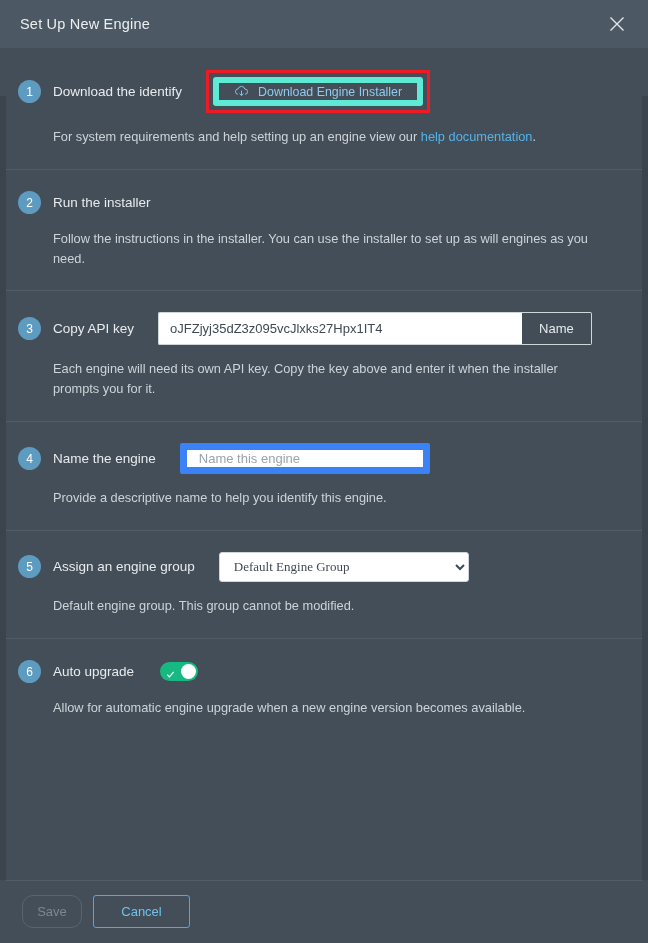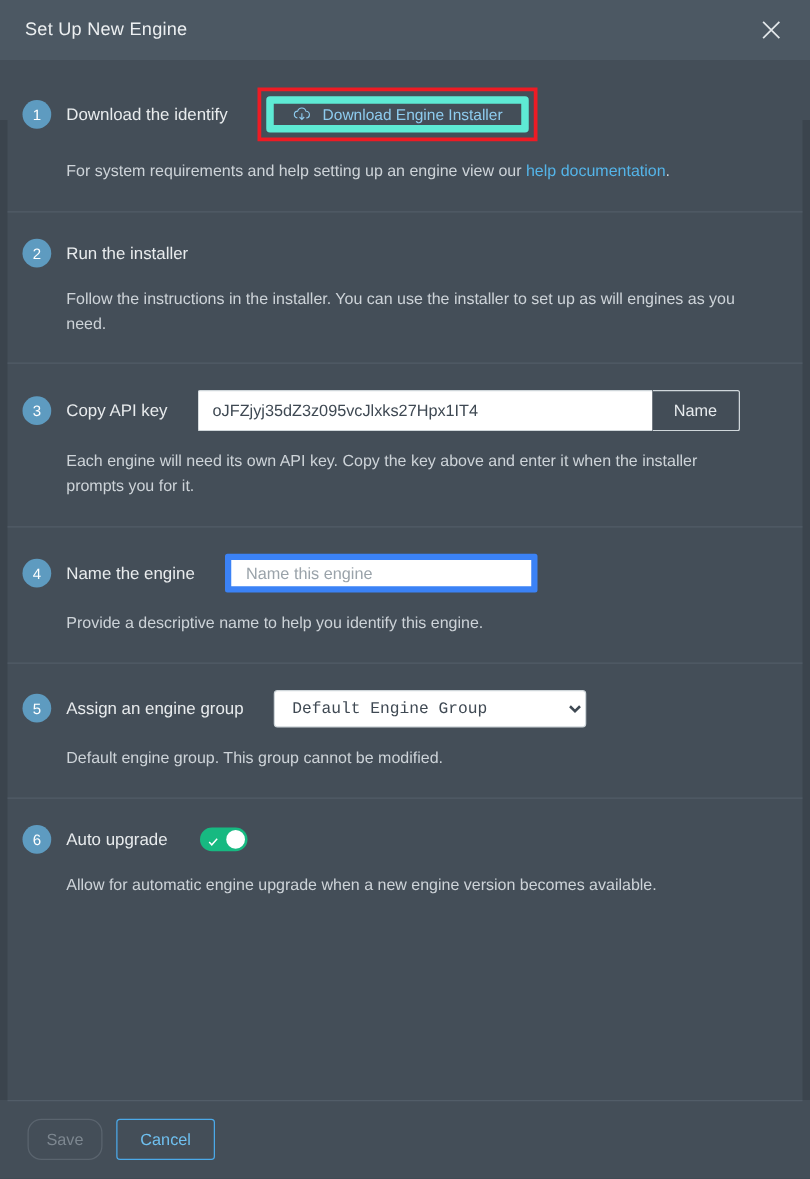--- a/index.html
+++ b/index.html
@@ -180,42 +180,42 @@
     border-radius: 0 2px 2px 0;
     font-size: 13px;
     font-family: "Liberation Sans", sans-serif;
     cursor: pointer;
   }
   .name-input {
     margin-left: 12px;
     width: 250px;
     height: 31px;
     box-sizing: border-box;
-    border: 5px solid #3b82f6;
+    border: 7px solid #3b82f6;
     border-radius: 2px;
     background: #ffffff;
     color: #3f4953;
     font-size: 13px;
     font-family: "Liberation Sans", sans-serif;
     padding: 0 12px;
     outline: none;
   }
   .name-input::placeholder { color: #9aa3aa; }
 
   .group-select {
     margin-left: 12px;
     width: 250px;
     height: 30px;
     box-sizing: border-box;
     border: 1px solid #cfd6da;
     border-radius: 3px;
     background: #ffffff;
     color: #3f4953;
     font-size: 13px;
-    font-family: Liberation Mono, monospace;
+    font-family: Liberation Serif, serif;
     padding: 0 10px;
     cursor: pointer;
   }
 
   
   .toggle {
     position: relative;
     margin-left: 14px;
     width: 38px;
     height: 19px;
@@ -261,21 +261,21 @@
     box-sizing: border-box;
     background: transparent;
     border: 1px solid #5a646e;
     border-radius: 11px;
     color: #7d8790;
     font-size: 13px;
     font-family: "Liberation Sans", sans-serif;
     cursor: default;
   }
   .btn-cancel {
-    width: 79px; height: 33px;
+    width: 97px; height: 33px;
     box-sizing: border-box;
     background: transparent;
     border: 1px solid #4ba9e8;
     border-radius: 3px;
     color: #6fc0f0;
     font-size: 13px;
     font-family: "Liberation Sans", sans-serif;
     cursor: pointer;
   }
 </style>

